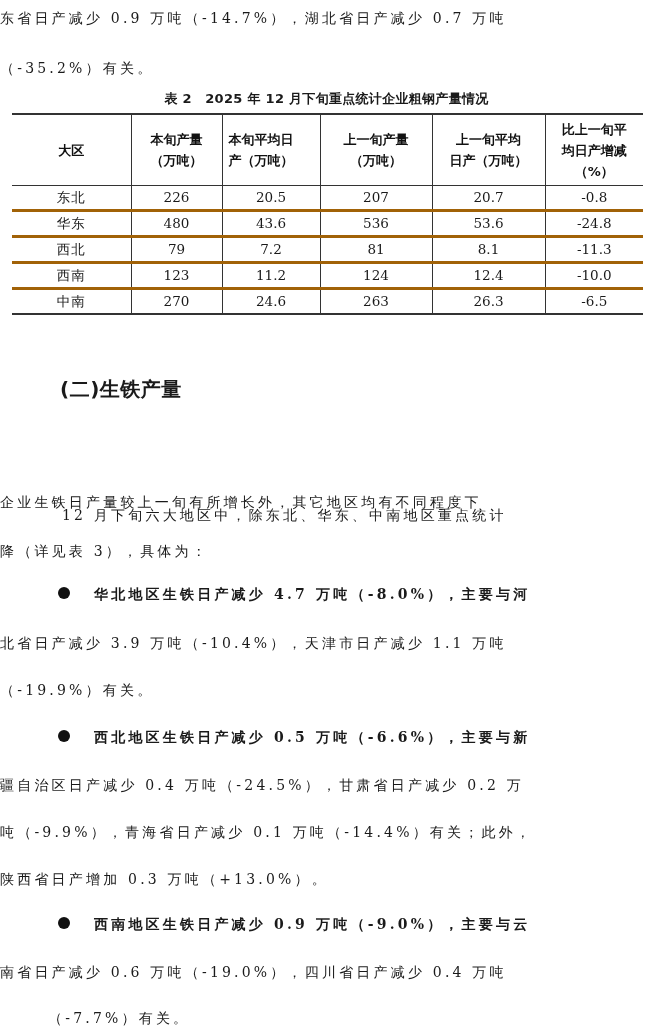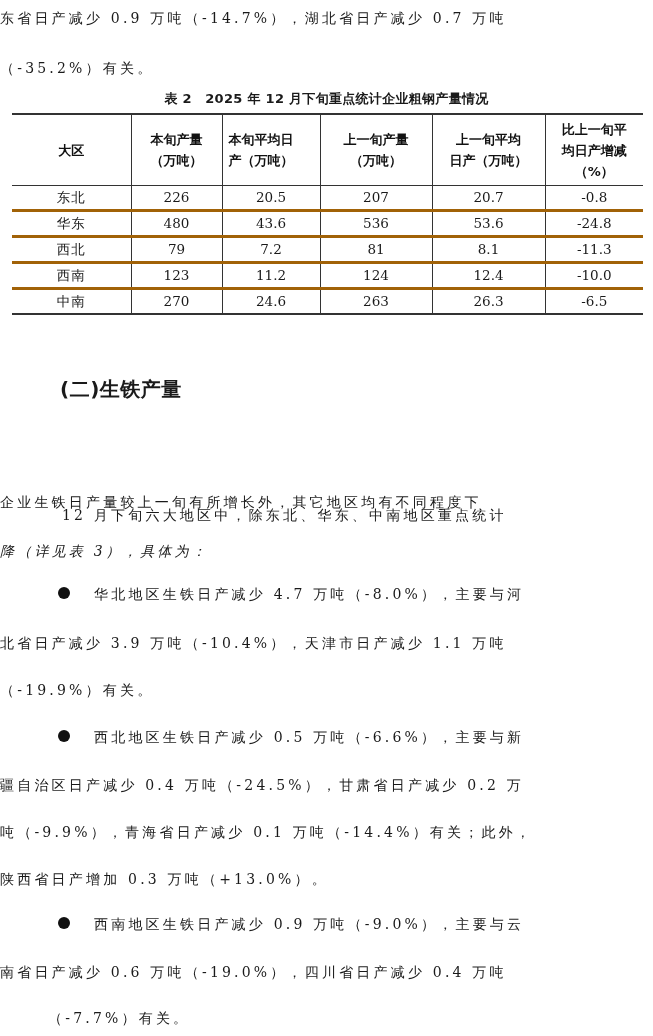--- a/index.html
+++ b/index.html
@@ -6,21 +6,21 @@
   body {
     width: 653px; height: 1036px; overflow: hidden; position: relative;
     font-family: "DejaVu Serif", "Liberation Serif", serif;
     color: #1a1a1a;
   }
   .line {
     position: absolute; left: 0; white-space: nowrap;
     font-size: 14px; letter-spacing: 3.2px; line-height: 24px;
   }
   .indent { left: 62px; }
-  .bullet-line { left: 58px; }
+  .bullet-line { left: 58px; font-weight: bold; }
   .bullet-dot {
     display: inline-block; width: 12px; height: 12px; border-radius: 50%;
     background: #111; margin-right: 24px; vertical-align: middle; position: relative; top: -2px;
   }
   .caption {
     position: absolute; left: 0; width: 653px; text-align: center; top: 90px;
     font-family: "DejaVu Sans", "Liberation Sans", sans-serif;
     font-weight: bold; font-size: 13px; letter-spacing: 0.3px;
   }
   table.data {
@@ -113,21 +113,21 @@
       <td>26.3</td>
       <td>-6.5</td>
     </tr>
   </tbody>
 </table>
 
 <div class="h2">(二)生铁产量</div>
 
 <div class="line indent" style="top:463px;margin-top:40px;">12 月下旬六大地区中，除东北、华东、中南地区重点统计</div>
 <div class="line" style="top:490px;">企业生铁日产量较上一旬有所增长外，其它地区均有不同程度下</div>
-<div class="line" style="top:539px;font-style:italic;">降（详见表 3），具体为：</div>
+<div class="line" style="top:539px;">降（详见表 3），具体为：</div>
 
 <div class="line bullet-line" style="top:582px;">
   <span class="bullet-dot"></span><span>华北地区生铁日产减少 4.7 万吨（-8.0%），主要与河</span>
 </div>
 <div class="line" style="top:631px;">北省日产减少 3.9 万吨（-10.4%），天津市日产减少 1.1 万吨</div>
 <div class="line" style="top:678px;">（-19.9%）有关。</div>
 
 <div class="line bullet-line" style="top:725px;">
   <span class="bullet-dot"></span><span>西北地区生铁日产减少 0.5 万吨（-6.6%），主要与新</span>
 </div>

